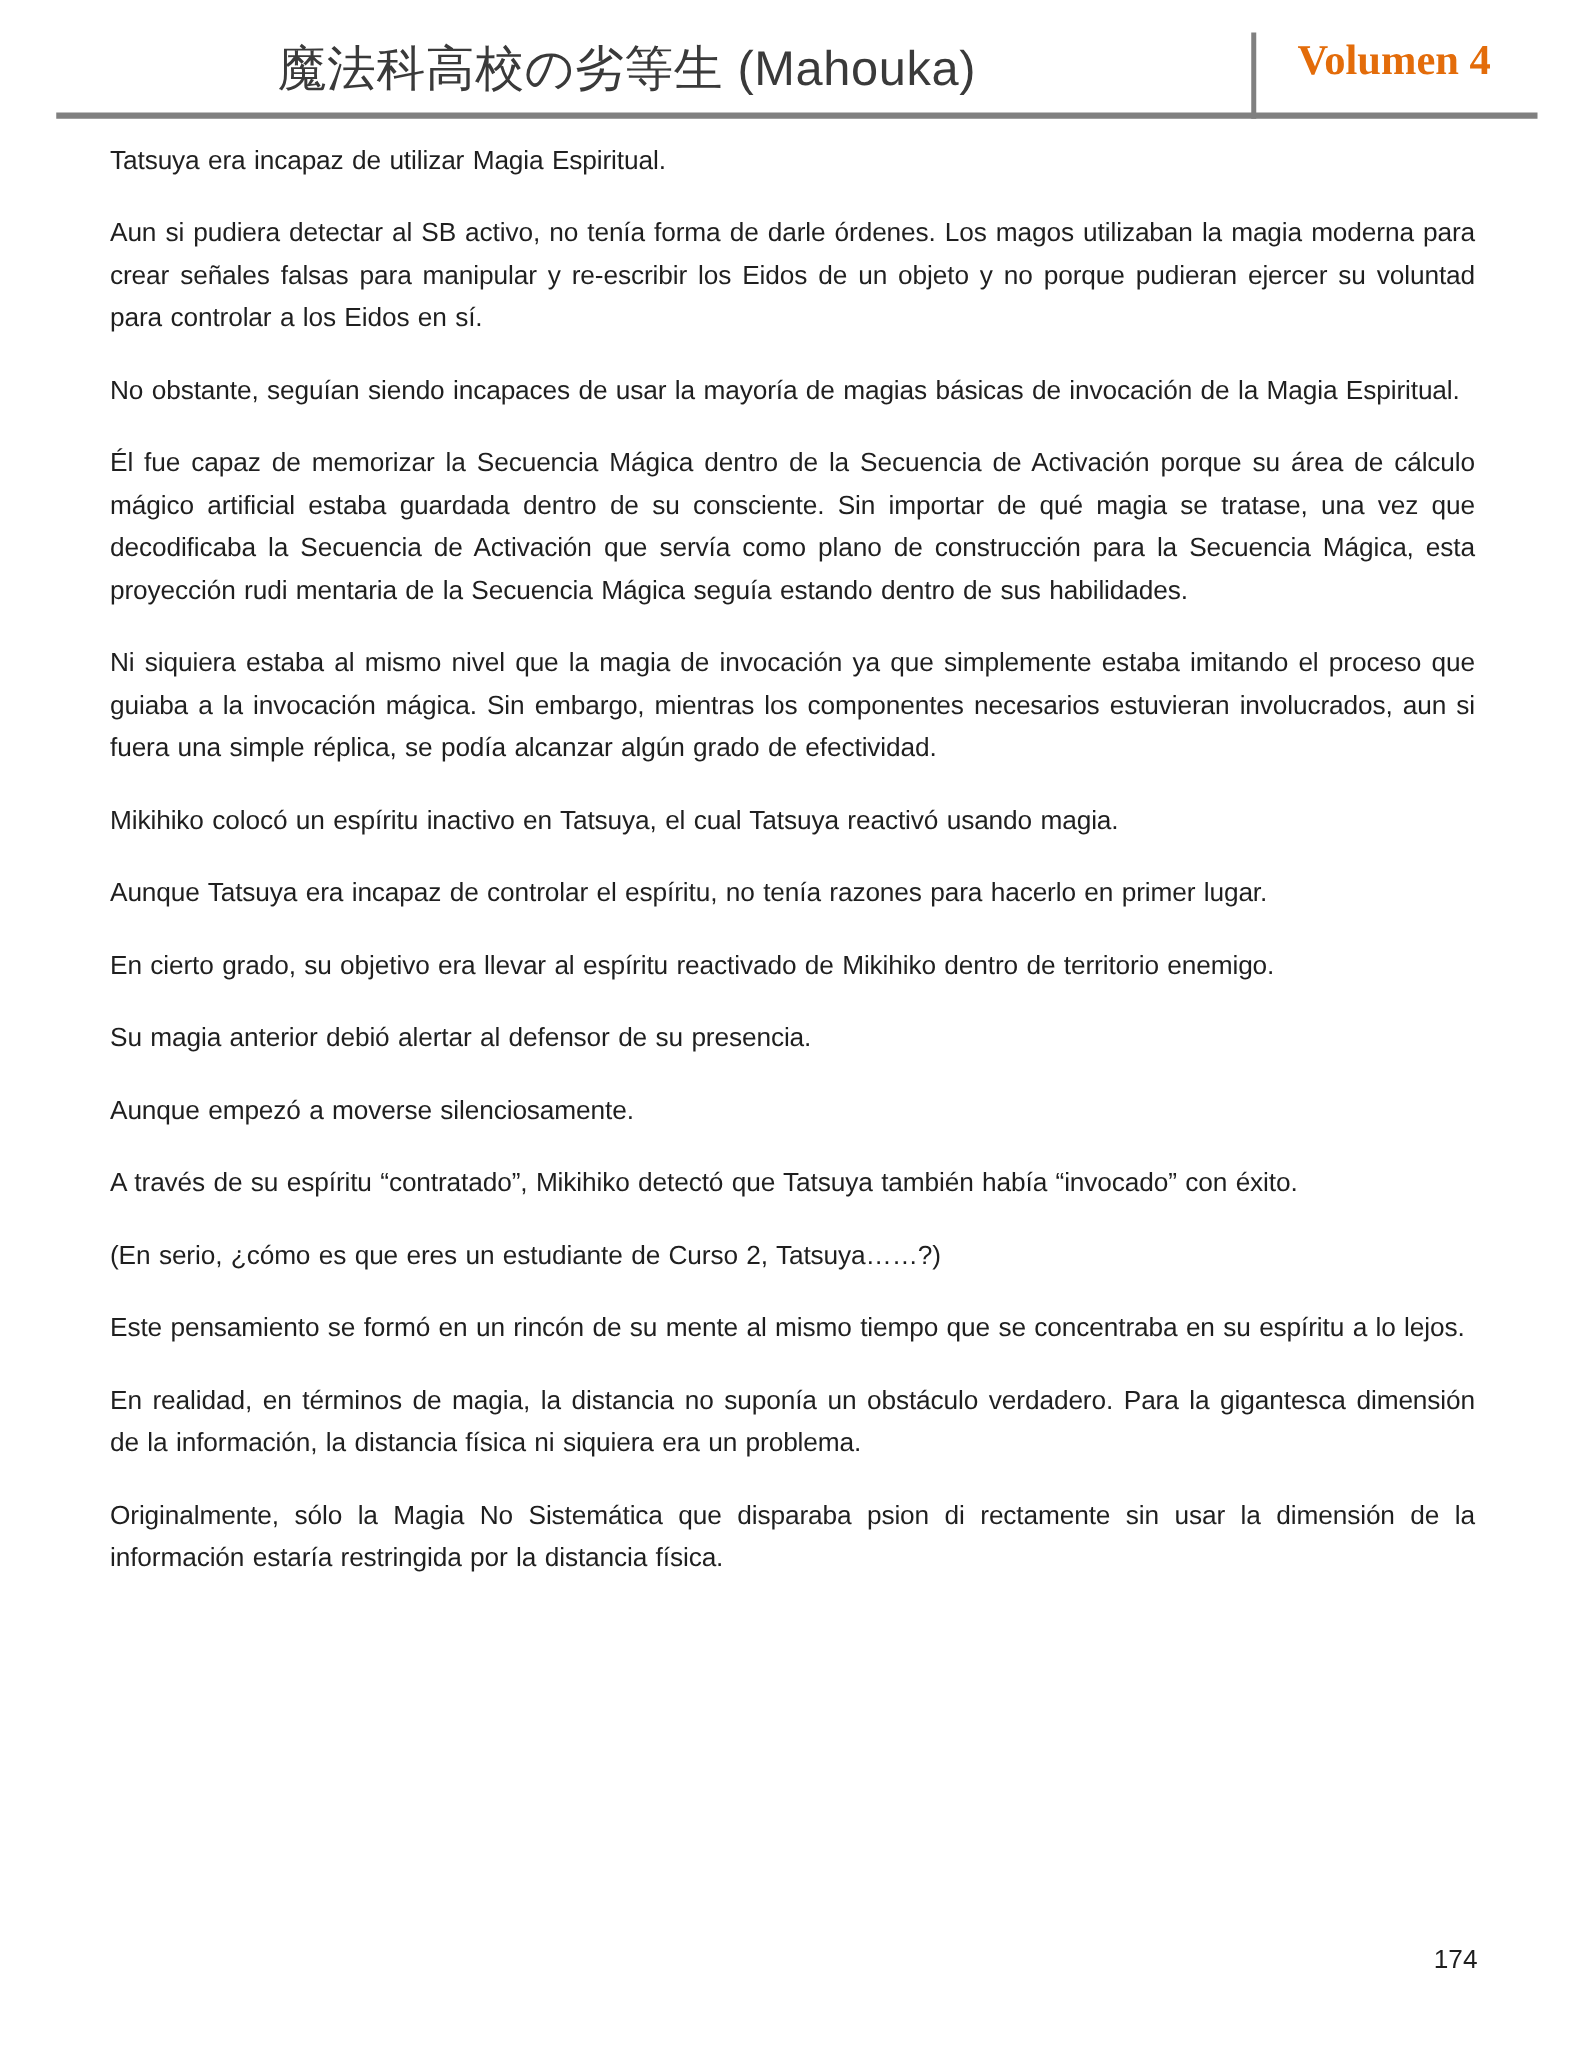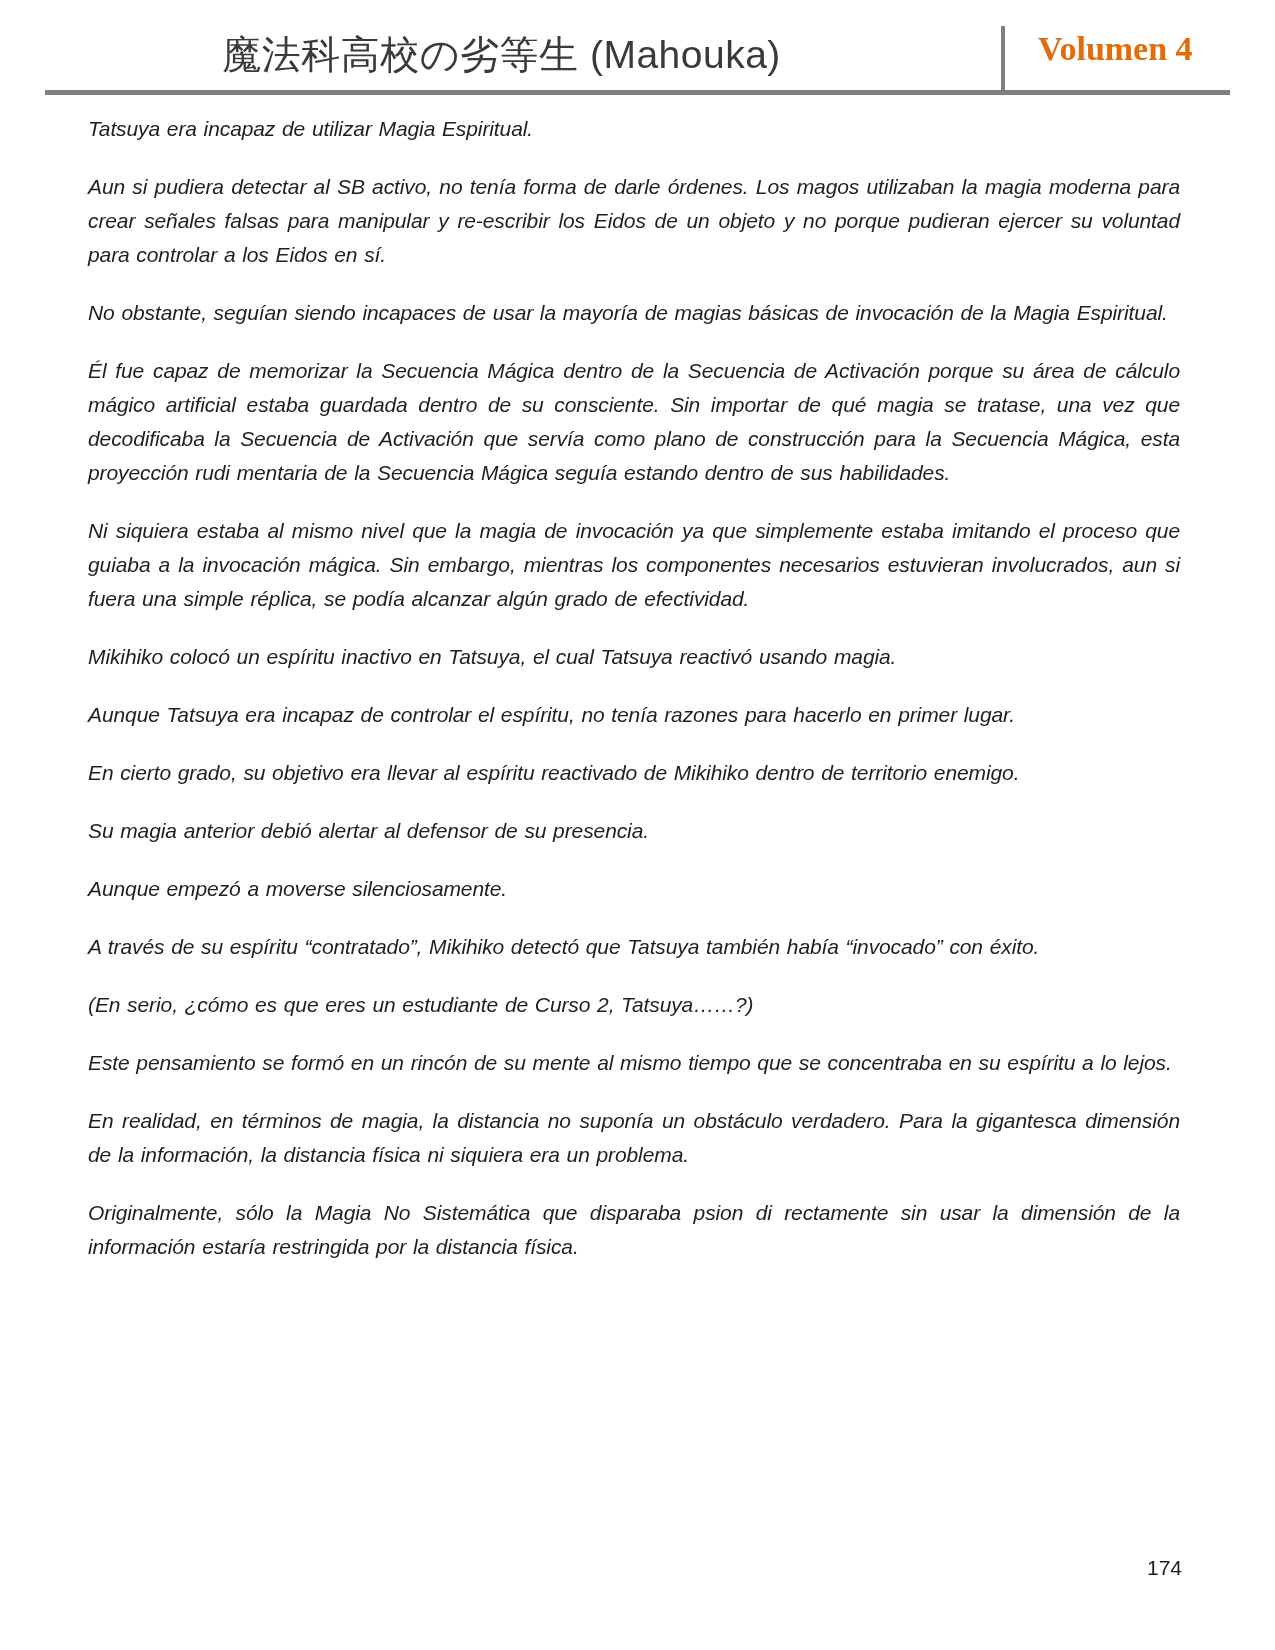--- a/index.html
+++ b/index.html
@@ -60,21 +60,20 @@
     width:1092px;
     text-align:justify;
   }
   .doc-body p{
     margin:0 0 24px 0;
     font-size:21px;
     line-height:34px;
     color:var(--text-color);
     letter-spacing:-0.1px;
     word-spacing:1px;
-    font-style:italic;
   }
   
   .page-number{
     position:absolute;
     top:1556px;
     right:93px;
     font-size:21px;
     color:var(--text-color);
     margin-left:40px;
   }

